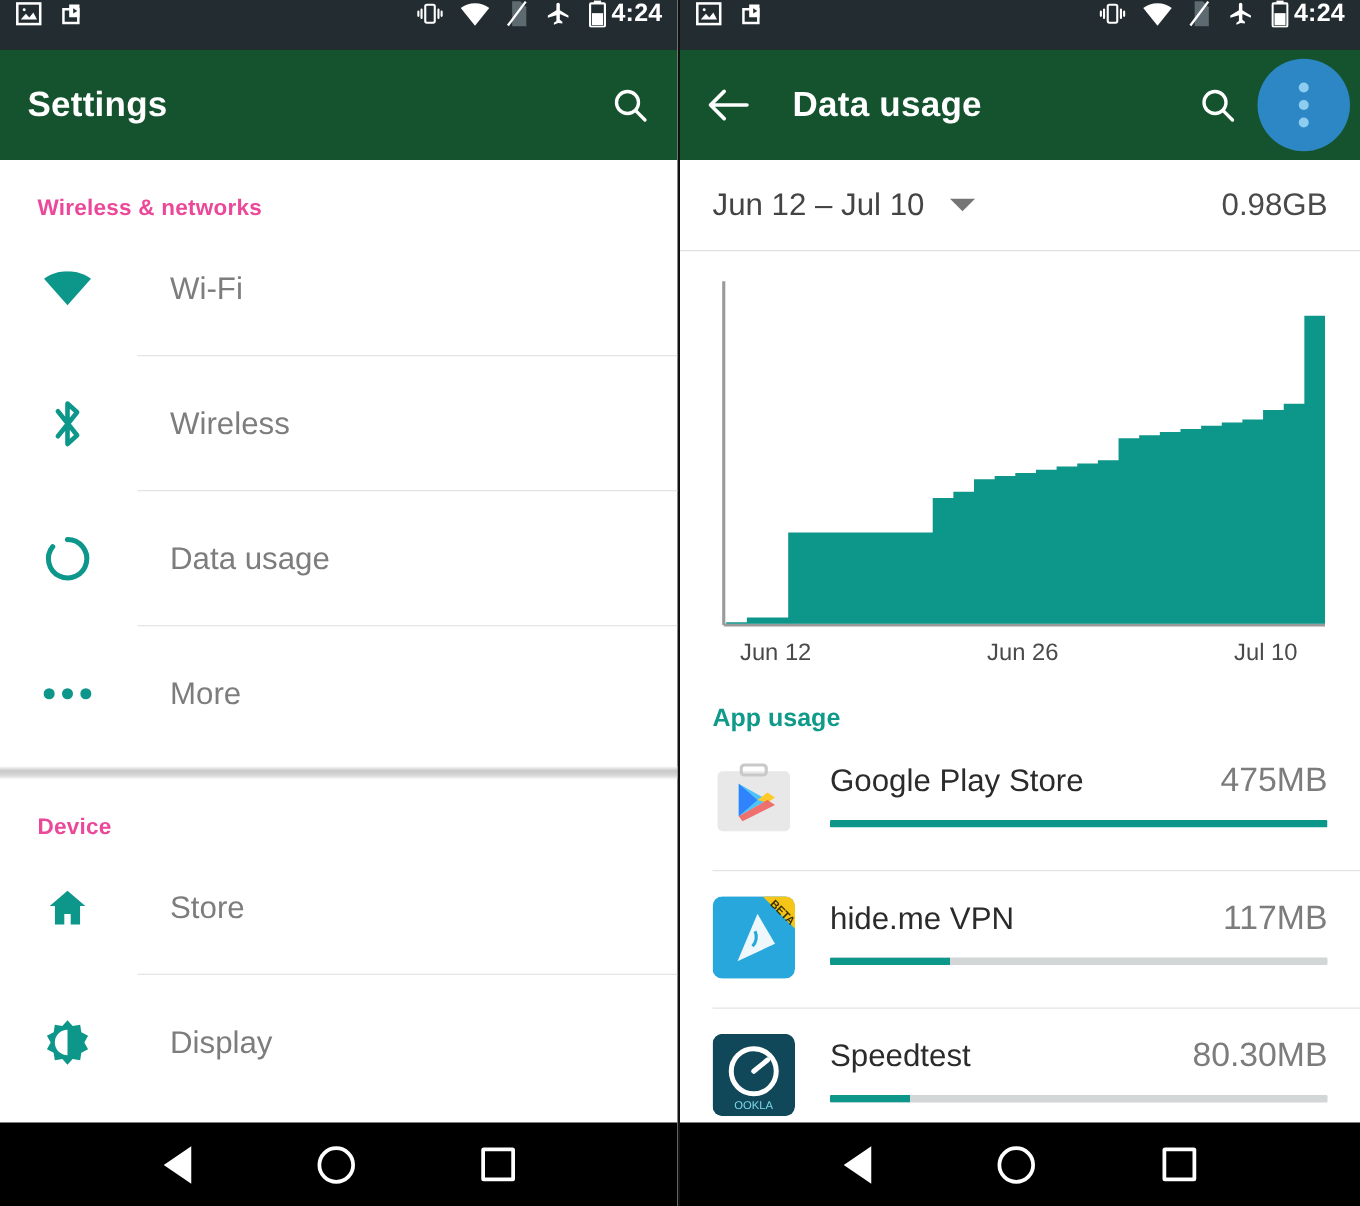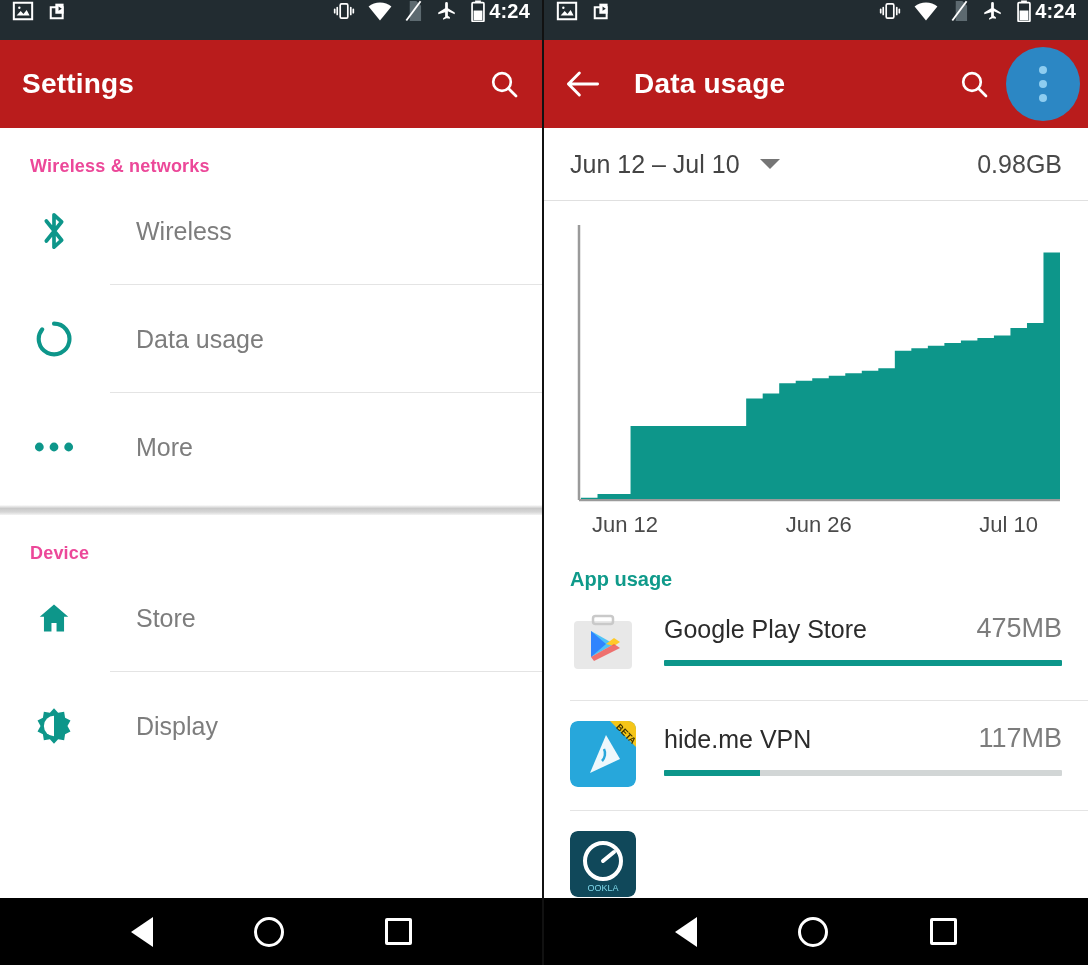--- a/index.html
+++ b/index.html
@@ -37,21 +37,21 @@
   .sb-right { margin-left: auto; display: flex; align-items: center; gap: 13px; }
   .sb-clock {
     color: #fff; font-size: 20px; font-weight: bold;
     letter-spacing: .2px; margin-left: 4px;
   }
   .sb-ic { display: block; }
 
   
   .toolbar {
     height: 88px;
-    background: #b91c1c;
+    background: #14532d;
     display: flex;
     align-items: center;
     padding: 0 22px;
     box-sizing: border-box;
     position: relative;
   }
   .toolbar-title {
     color: #fff;
     font-size: 28px;
     font-weight: bold;
@@ -133,21 +133,21 @@
 
   
   .chart-wrap {
     padding: 22px 26px 0 26px;
   }
   .chart-box { position: relative; height: 285px; }
   .chart-box svg { display: block; }
   .xlabels {
     display: flex; justify-content: space-between;
     padding: 4px 24px 0 22px;
-    font-size: 22px; color: #4a4a4a;
+    font-size: 19px; color: #4a4a4a;
   }
 
   
   .app-head {
     color: #0f9a8a;
     font-size: 20px; font-weight: bold;
     padding: 30px 0 0 26px;
   }
   .app-row {
     display: flex; align-items: flex-start;
@@ -274,20 +274,29 @@
       <div class="tb-icon">
         <svg width="32" height="32" viewBox="0 0 24 24">
             <circle cx="10.5" cy="10.5" r="6.6" fill="none" stroke="#fff" stroke-width="2"></circle>
             <path d="M15.4 15.4L21 21" stroke="#fff" stroke-width="2" stroke-linecap="round"></path>
           </svg>
       </div>
     </div>
 
     <div class="section-head">Wireless &amp; networks</div>
 
+    <div class="row">
+      <div class="ic">
+        <svg width="40" height="28" viewBox="0 0 24 17">
+            <path d="M12 16.5L0.6 3.6C3.8 1.3 7.7 0 12 0s8.2 1.3 11.4 3.6z" fill="#0d968a"></path>
+          </svg>
+      </div>
+      <div class="lbl">Wi-Fi</div>
+      <div class="divider"></div>
+    </div>
 
     <div class="row">
       <div class="ic">
         <svg width="30" height="40" viewBox="0 0 18 26">
             <path d="M4 6.5L14 19 9 23.5V2.5L14 7 4 19.5" fill="none" stroke="#0d968a" stroke-width="2.4" stroke-linejoin="round" stroke-linecap="round"></path>
           </svg>
       </div>
       <div class="lbl">Wireless</div>
       <div class="divider"></div>
     </div>
@@ -498,20 +507,29 @@
 
     <div class="app-row">
       <div class="app-icon">
         <svg width="66" height="66" viewBox="0 0 66 66">
           <rect x="0" y="0" width="66" height="66" rx="7" fill="#10485a"></rect>
           <circle cx="33" cy="30" r="18" fill="none" stroke="#ffffff" stroke-width="4"></circle>
           <path d="M33 30L44 21" stroke="#ffffff" stroke-width="4" stroke-linecap="round"></path>
           <text x="33" y="60" fill="#7fd8ea" font-size="9" font-family="Liberation Sans, sans-serif" text-anchor="middle">OOKLA</text>
         </svg>
       </div>
+      <div class="app-body">
+        <div class="app-topline">
+          <span class="app-name">Speedtest</span>
+          <span class="app-size">80.30MB</span>
+        </div>
+        <div class="app-track">
+          <div class="app-fill" style="width: 16%;"></div>
+        </div>
+      </div>
       <div class="app-divider"></div>
     </div>
 
     <div class="navbar">
       <div class="nav-btn">
           <div class="nav-tri"></div>
         </div>
       <div class="nav-btn">
           <div class="nav-circ"></div>
         </div>

